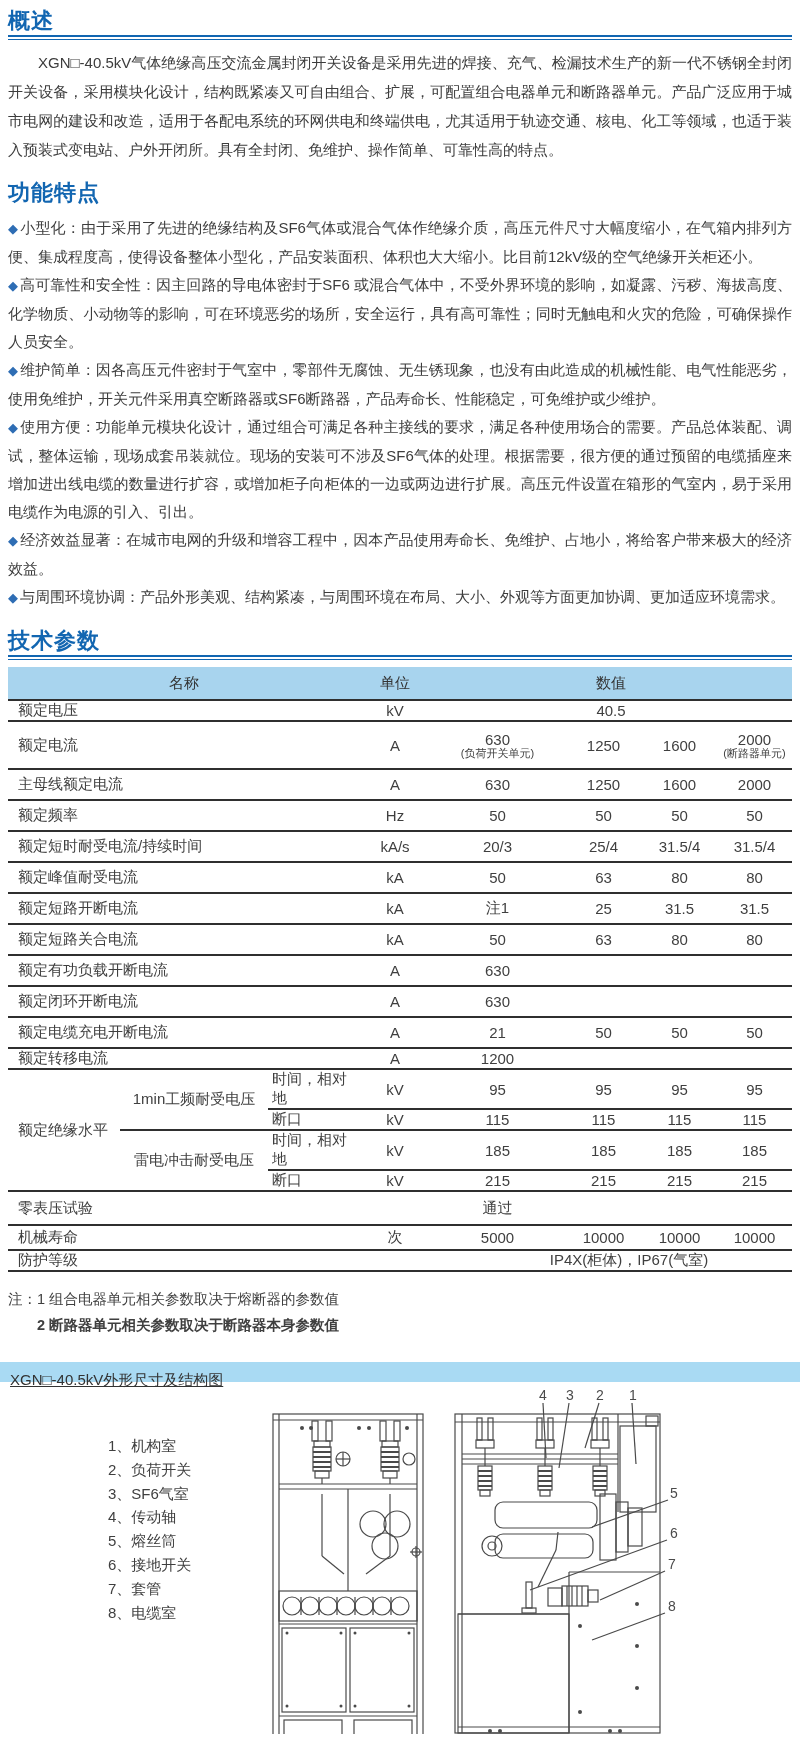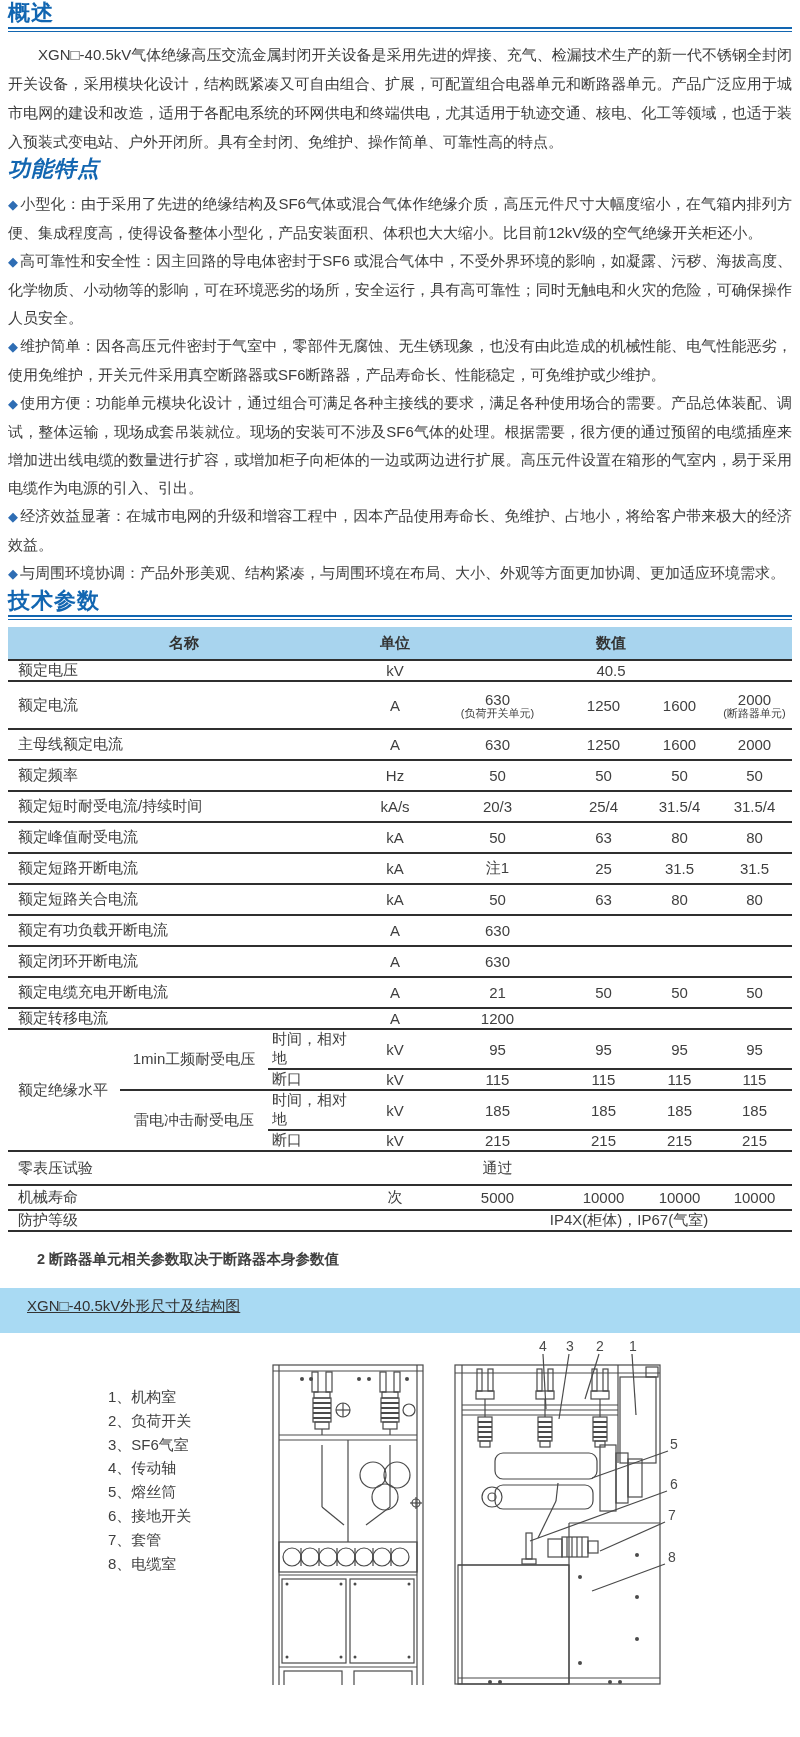--- a/index.html
+++ b/index.html
@@ -5,53 +5,53 @@
   :root{
     --accent:#1266b1; --thead-bg:#a8d4ee; --banner-bg:#a9daf3;
     --text:#3c3c3c; --line:#2f2f2f; --drawing:#4a4a4a; --bullet:#2e6db4;
   }
   *{box-sizing:border-box;}
   html,body{margin:0;padding:0;}
   body{
     width:800px;height:1737px;background:#fff;overflow:hidden;
     font-family:"Liberation Sans", sans-serif; color:var(--text);
   }
-  .tx{padding:0 8px;}
+  .tx{padding:8px 8px;}
   h1.sec{font-size:22px;line-height:26px;font-weight:bold;color:var(--accent);
          margin:0;letter-spacing:1px;}
   .cut{margin-top:-5px;}
   .rule{border-top:2px solid var(--accent);border-bottom:1px solid var(--accent);
         height:5px;margin-top:1px;}
   .para{font-size:15px;line-height:29px;text-align:justify;margin:8px 0 0;}
   .indent{text-indent:2em;}
-  .features-title{margin-top:26px;font-style:italic;}
+  .features-title{margin-top:26px;}
   .feature-list{margin-top:8px;}
   .feature{font-size:15px;line-height:28px;text-align:justify;margin:0;}
   .diamond{color:var(--bullet);font-size:13px;margin-right:2px;}
   .tech-title{margin-top:4px;}
 
   table.tech{border-collapse:collapse;width:784px;table-layout:fixed;
              border-bottom:2px solid var(--line);margin-top:7px;}
-  .tech th{background:var(--thead-bg);font-weight:bold;font-size:15px;height:33px;color:#333;padding:0;}
+  .tech th{background:var(--thead-bg);font-weight:normal;font-size:15px;height:33px;color:#333;padding:0;}
   .tech td{font-size:15px;color:#3f3f3f;padding:0;vertical-align:middle;}
   .tech .name{text-align:left;padding-left:10px;}
   .tech .u,.tech .v,.tech .grp{text-align:center;}
   .tech .sub{text-align:left;padding-left:4px;}
   .tech .sm{font-size:11px;line-height:12px;}
   .tech .stk{line-height:15px;}
   .tech .ip{padding-left:36px;}
   tr.h30{height:17px;} tr.h31{height:31px;} tr.h38{height:48px;}
   tr.h34{height:34px;} tr.h32{height:25px;}
   tr.bt>td{border-top:2px solid var(--line);}
 
   .notes{font-size:14.5px;line-height:26px;margin-top:14px;color:#3f3f3f;}
   .notes .n2{padding-left:29px;font-weight:bold;}
 
-  .banner{margin-top:16px;height:45px;background:var(--banner-bg);line-height:36px;
-          padding-left:27px;font-size:15px;color:#333;text-decoration:underline;}
+  .banner{margin-top:16px;height:20px;background:var(--banner-bg);line-height:36px;
+          padding-left:10px;font-size:15px;color:#333;text-decoration:underline;}
 
   .diagram{position:relative;height:352px;overflow:hidden;}
   .legend{position:absolute;left:108px;top:52px;list-style:none;margin:0;padding:0;
           font-size:15px;color:#3f3f3f;}
   .legend li{line-height:23.8px;}
   svg.front{position:absolute;left:270px;top:24px;}
   svg.side{position:absolute;left:450px;top:0;}
   svg text{font-size:14px;fill:#4a4a4a;font-family:"Liberation Sans",sans-serif;}
   svg .ln{stroke:var(--drawing);fill:none;stroke-width:1.2;}
   svg .hv{stroke:var(--drawing);fill:none;stroke-width:2;}
@@ -251,20 +251,21 @@
     </tr>
     <tr class="bt h30">
       <td colspan="3" class="name">防护等级</td>
       <td class="u"></td>
       <td colspan="4" class="v ip">IP4X(柜体)，IP67(气室)</td>
     </tr>
   </tbody>
     </table>
 
   <div class="notes">
+    <div class="n1">注：1 组合电器单元相关参数取决于熔断器的参数值</div>
     <div class="n2">2 断路器单元相关参数取决于断路器本身参数值</div>
   </div>
 </section>
 
 <section>
   <div class="banner">XGN□-40.5kV外形尺寸及结构图</div>
 
   <div class="diagram">
     <ul class="legend">
       <li>1、机构室</li>

